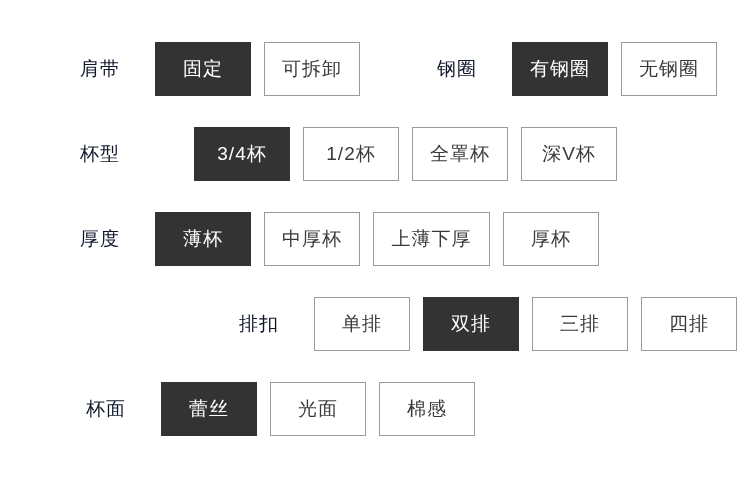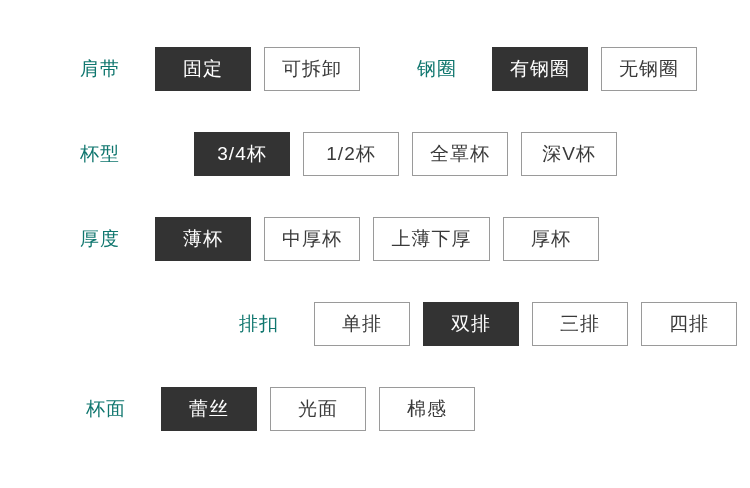--- a/index.html
+++ b/index.html
@@ -33,38 +33,38 @@
   .row-0 { top: 51px; }
   .row-1 { top: 136px; gap: 39px; }
   .row-2 { top: 221px; }
   .row-3 { top: 306px; justify-content: flex-end; }
   .row-4 { top: 391px; margin-left: 6px; }
 
   .group-label {
     width: 56px;
     margin-left: 80px;
     flex: 0 0 auto;
-    color: #0f766e;
+    color: #0f172a;
     font-size: 19px;
     line-height: 36px;
     letter-spacing: 1px;
     white-space: nowrap;
     user-select: none;
   }
 
   .option-list {
     display: flex;
     align-items: center;
     flex: 0 0 auto;
     margin-left: 19px;
   }
 
   .chip {
     box-sizing: border-box;
-    height: 44px;
+    height: 54px;
     min-width: 96px;
     padding: 10px 10px;
     margin-right: 13px;
     display: flex;
     align-items: center;
     justify-content: center;
     font-size: 19px;
     letter-spacing: 1px;
     white-space: nowrap;
     cursor: pointer;
@@ -95,21 +95,21 @@
 
 <div id="filter-panel">
 
   <div class="filter-row row-0">
     <div class="group-label">肩带</div>
     <div class="option-list">
       <div class="chip selected">固定</div>
       <div class="chip">可拆卸</div>
     </div>
     <div class="group-2" style="display:flex;align-items:center;">
-      <div class="group-label" style="margin-left:44px;">钢圈</div>
+      <div class="group-label" style="margin-left:64px;">钢圈</div>
       <div class="option-list">
         <div class="chip selected">有钢圈</div>
         <div class="chip">无钢圈</div>
       </div>
     </div>
   </div>
 
   <div class="filter-row row-1">
     <div class="group-label">杯型</div>
     <div class="option-list">

